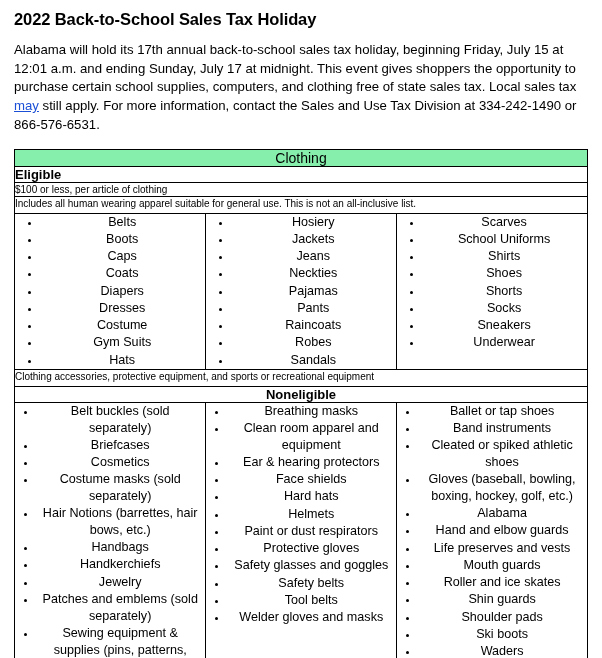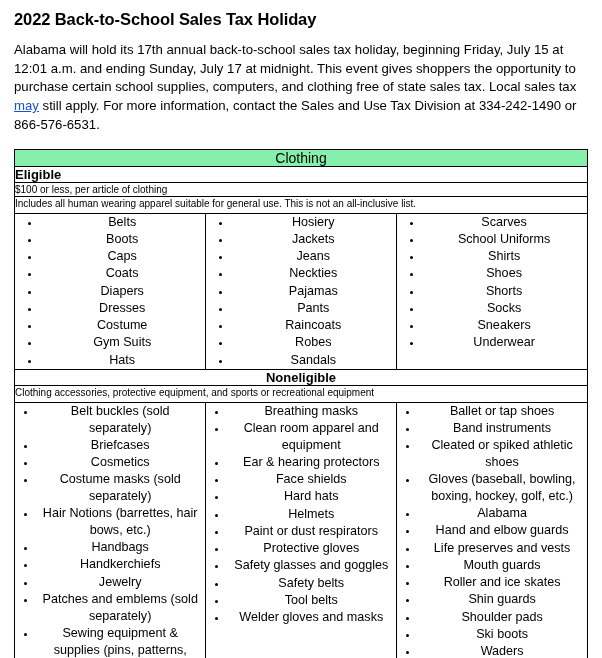--- a/index.html
+++ b/index.html
@@ -160,24 +160,24 @@
             <li>Shirts</li>
             <li>Shoes</li>
             <li>Shorts</li>
             <li>Socks</li>
             <li>Sneakers</li>
             <li>Underwear</li>
           </ul>
         </td>
       </tr>
       <tr>
+        <td colspan="3" class="sub-note tight">Clothing accessories, protective equipment, and sports or recreational equipment</td>
+      </tr>
+      <tr>
         <td colspan="3" class="noneligible-band">Noneligible</td>
-      </tr>
-      <tr>
-        <td colspan="3" class="sub-note tight">Clothing accessories, protective equipment, and sports or recreational equipment</td>
       </tr>
       <tr>
         <td class="col-cell">
           <ul class="items wide">
             <li>Belt buckles (sold separately)</li>
             <li>Briefcases</li>
             <li>Cosmetics</li>
             <li>Costume masks (sold separately)</li>
             <li>Hair Notions (barrettes, hair bows, etc.)</li>
             <li>Handbags</li>

